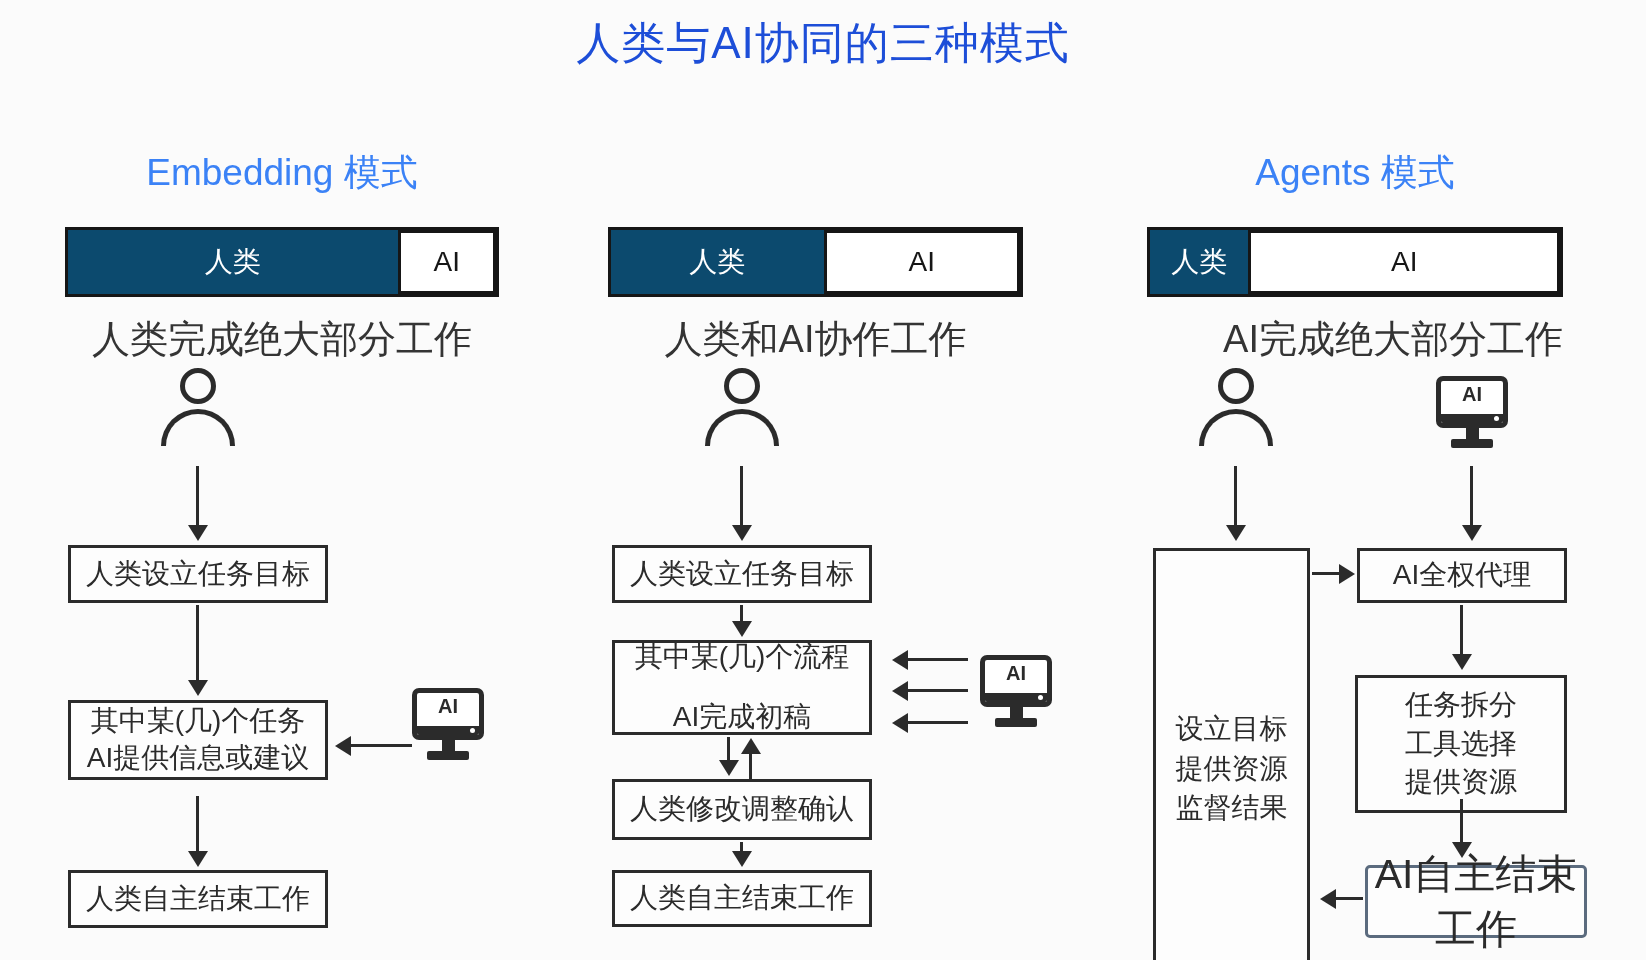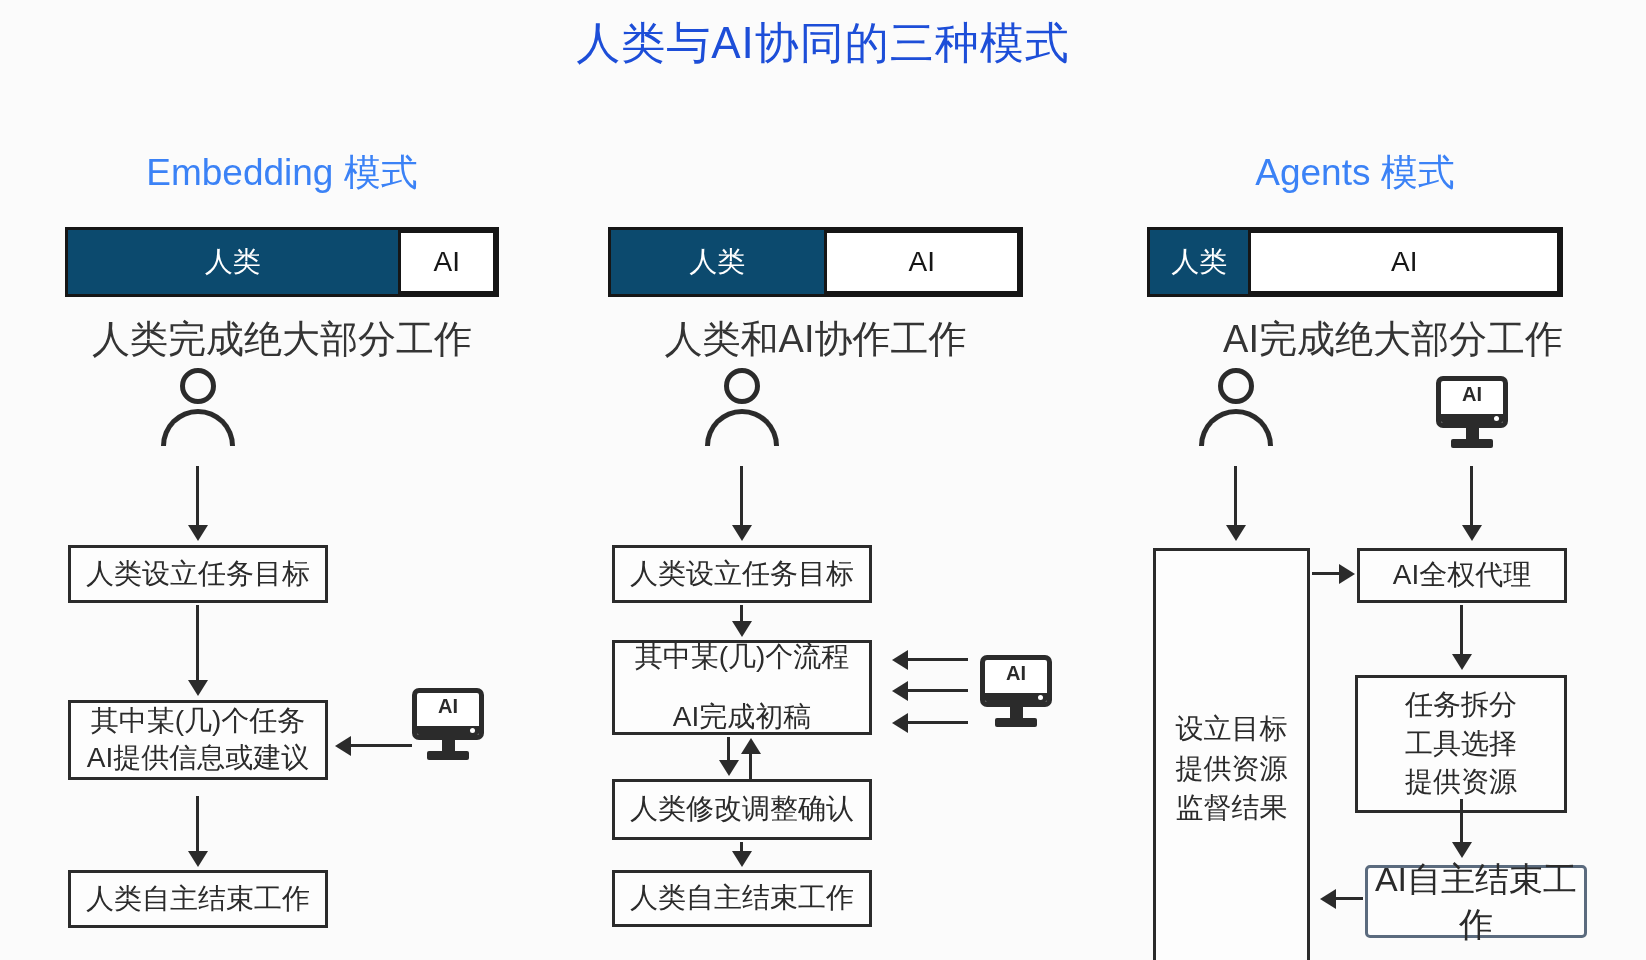--- a/index.html
+++ b/index.html
@@ -246,19 +246,19 @@
   <div class="arr v down" style="left:1460px; top:605px; height:50px;"></div>
 
   <div class="fbox" style="left:1355px; top:675px; width:212px; height:138px; line-height:1.38;">
     <span>任务拆分</span>
     <span>工具选择</span>
     <span>提供资源</span>
   </div>
 
   <div class="arr v down" style="left:1460px; top:799px; height:44px;"></div>
 
-  <div class="fbox final" style="left:1365px; top:865px; width:222px; height:73px; font-size:34px;">
+  <div class="fbox final" style="left:1365px; top:865px; width:222px; height:73px; font-size:41px;">
     <span>AI自主结束工作</span>
   </div>
 
   <div class="arr h left" style="left:1335px; top:897px; width:28px;"></div>
 
 </div>
 
 </body></html>

